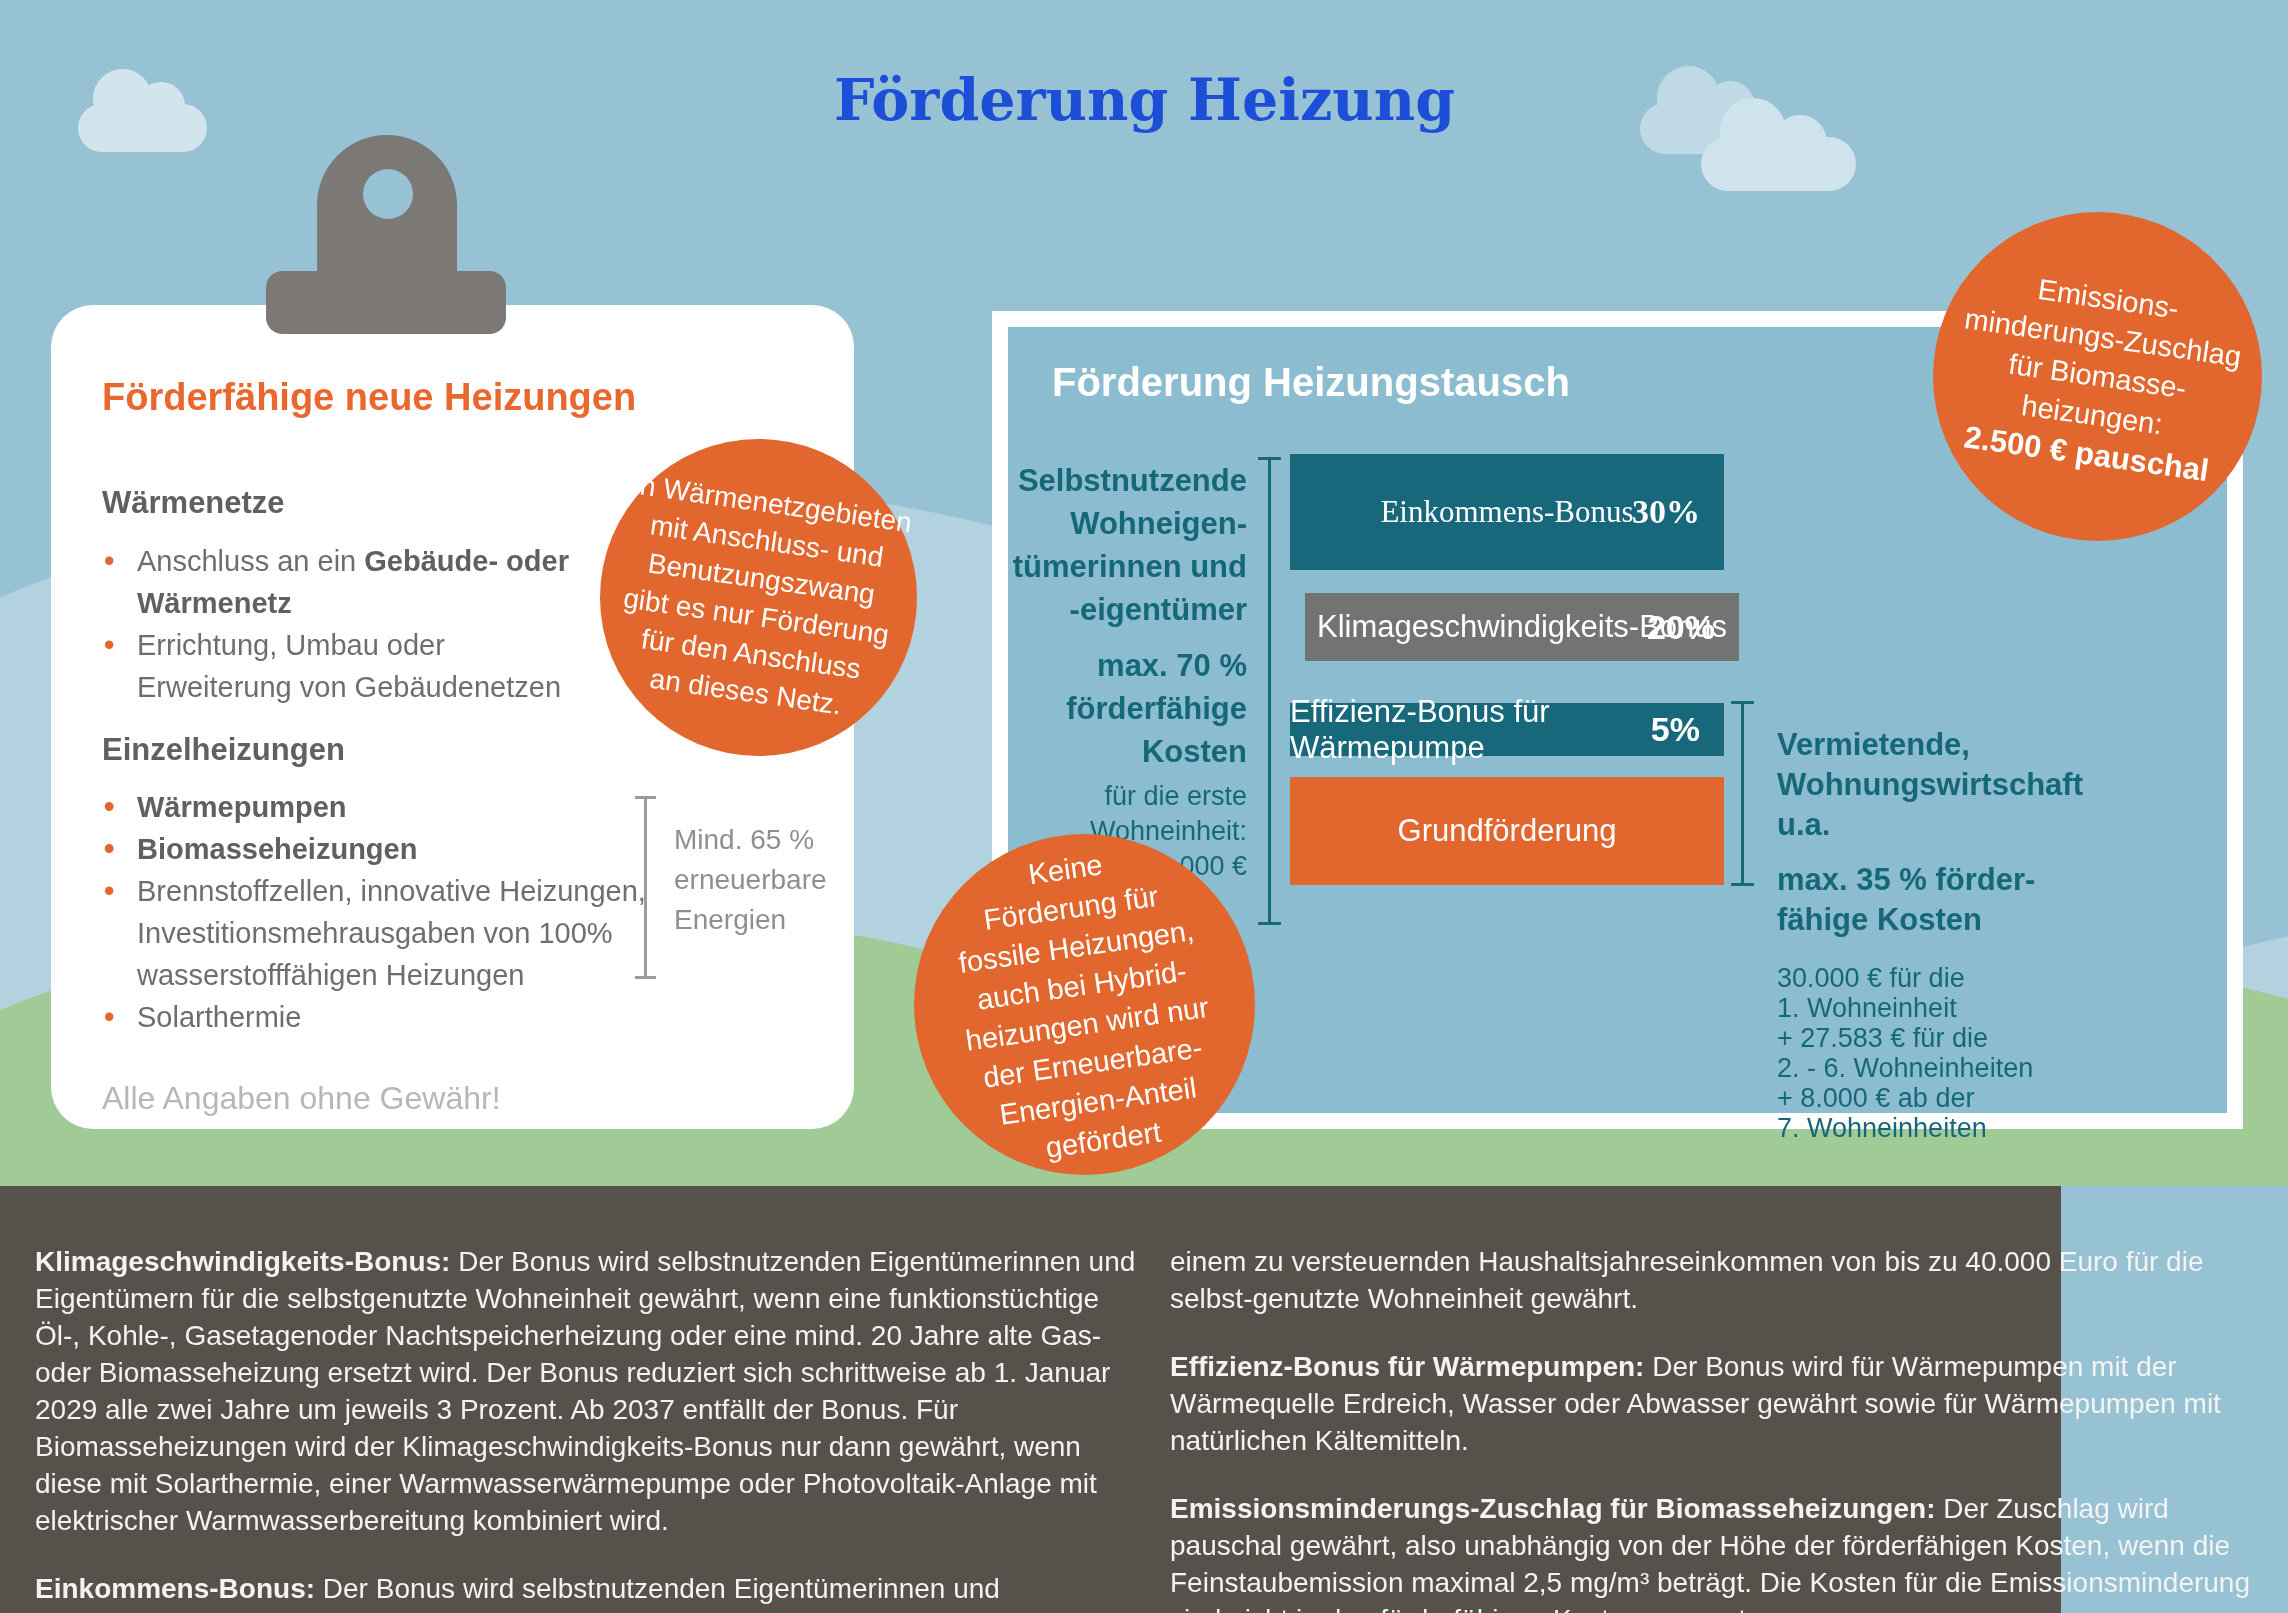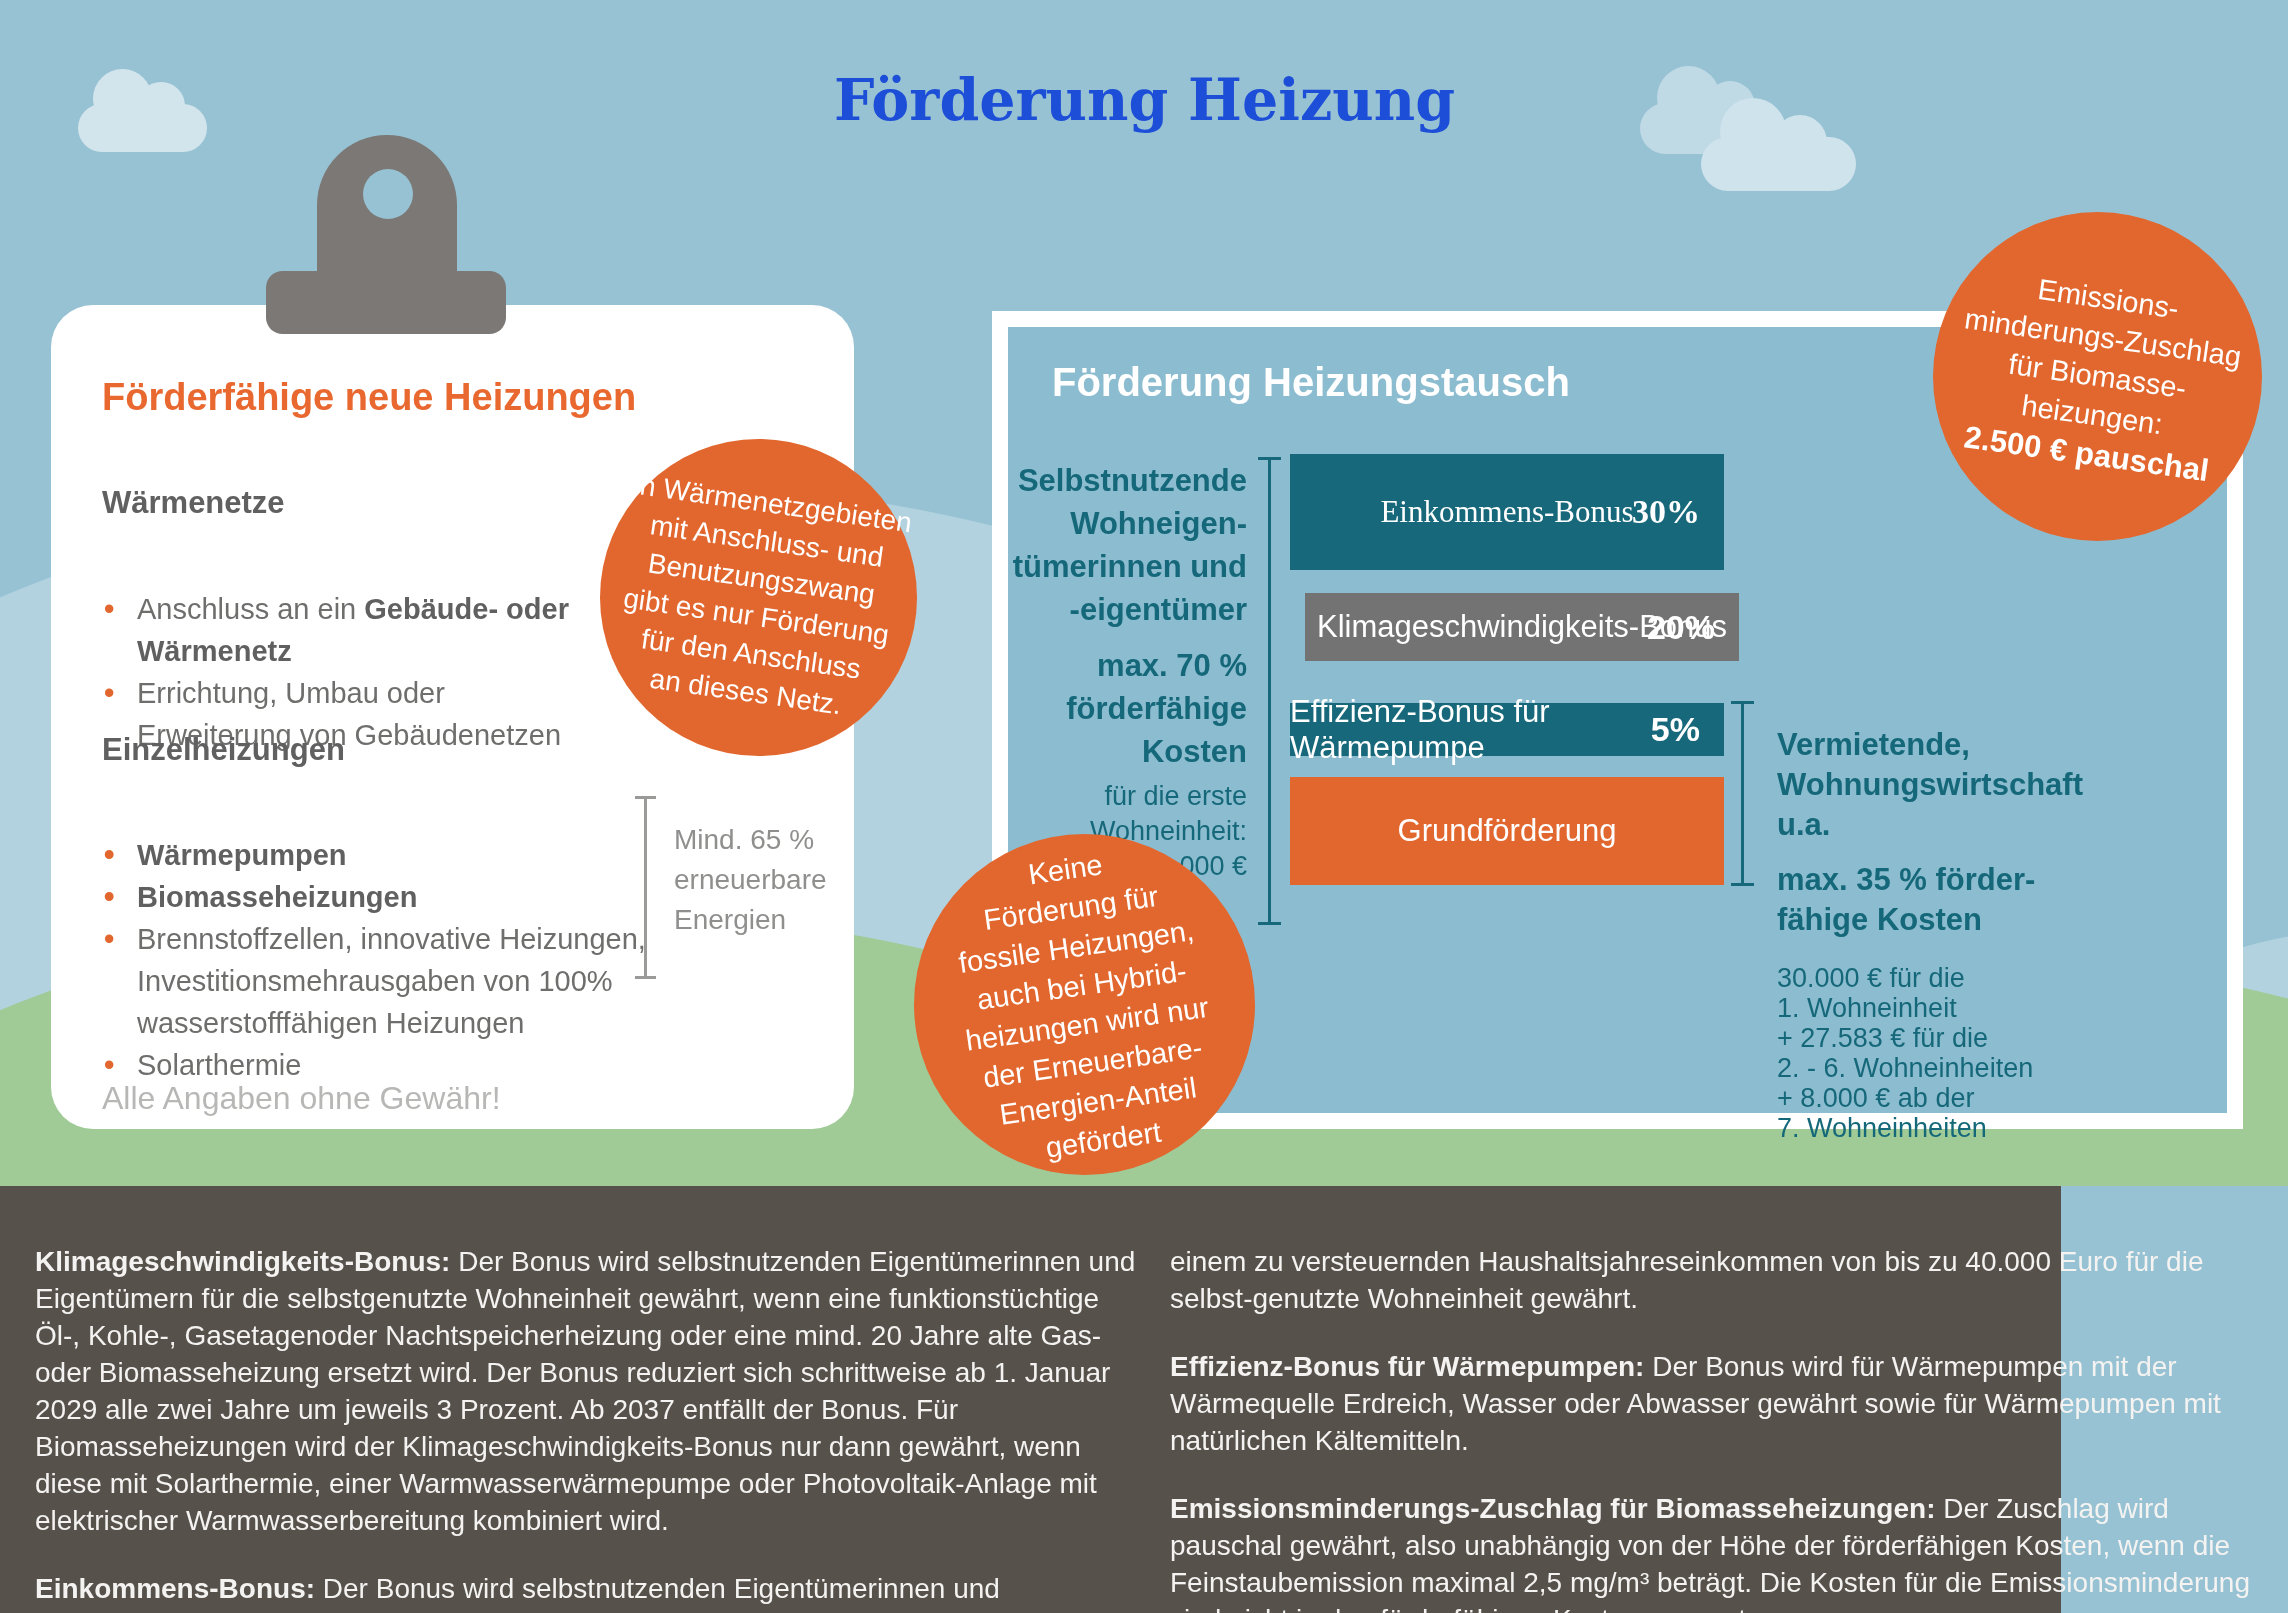--- a/index.html
+++ b/index.html
@@ -25,21 +25,21 @@
     font-size:57px;color:#1d4ed8;}
   
   #card{position:absolute;left:51px;top:305px;width:803px;height:824px;background:#fff;border-radius:42px;}
   #clip-dome{position:absolute;left:317px;top:135px;width:140px;height:152px;border-radius:72px 72px 0 0;background:#7B7875;}
   #clip-hole{position:absolute;left:363px;top:169px;width:50px;height:50px;border-radius:50%;background:#97C2D3;}
   #clip-bar{position:absolute;left:266px;top:271px;width:240px;height:63px;border-radius:16.6px;background:#7B7875;}
   #card-title{position:absolute;left:102px;top:369px;font-size:38px;font-weight:bold;color:#E8682F;margin-top:7px;}
   .card-h{font-size:31px;font-weight:bold;color:#606061;}
   #card-h1{position:absolute;left:102px;top:485px;}
   #card-h2{position:absolute;left:102px;top:732px;}
-  .blist{position:absolute;left:102px;font-size:29px;line-height:42px;color:#6E6E6D;margin-top:48px;}
+  .blist{position:absolute;left:102px;font-size:29px;line-height:42px;color:#6E6E6D;}
   #blist1{top:540px;}
   #blist2{top:786px;}
   .bitem{position:relative;padding-left:35px;}
   .bitem::before{content:"•";position:absolute;left:1.8px;top:0;color:#E2672E;font-size:31px;}
   .b-bold{font-weight:bold;color:#606061;}
   #mind-bracket{position:absolute;left:644px;top:796px;width:2.8px;height:183px;background:#9A9A99;}
   #mind-bracket::before,#mind-bracket::after{content:"";position:absolute;left:-9.2px;width:21px;height:2.8px;background:#9A9A99;}
   #mind-bracket::before{top:0;} #mind-bracket::after{bottom:0;}
   #mind-note{position:absolute;left:674px;top:820px;font-size:28px;line-height:40px;color:#8F8F8E;}
   #disclaimer{position:absolute;left:102px;top:1080px;font-size:32px;color:#B7B7B6;}

